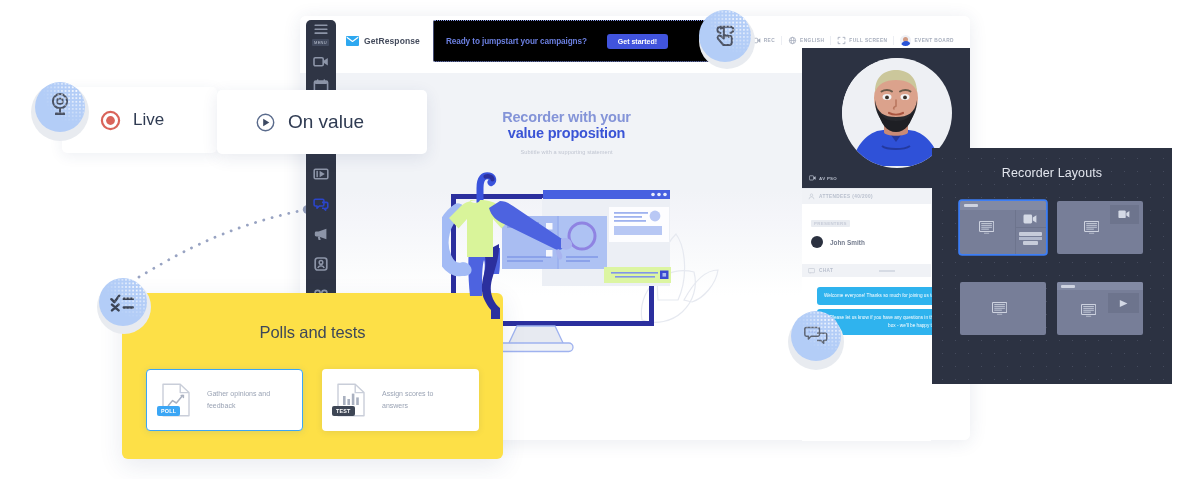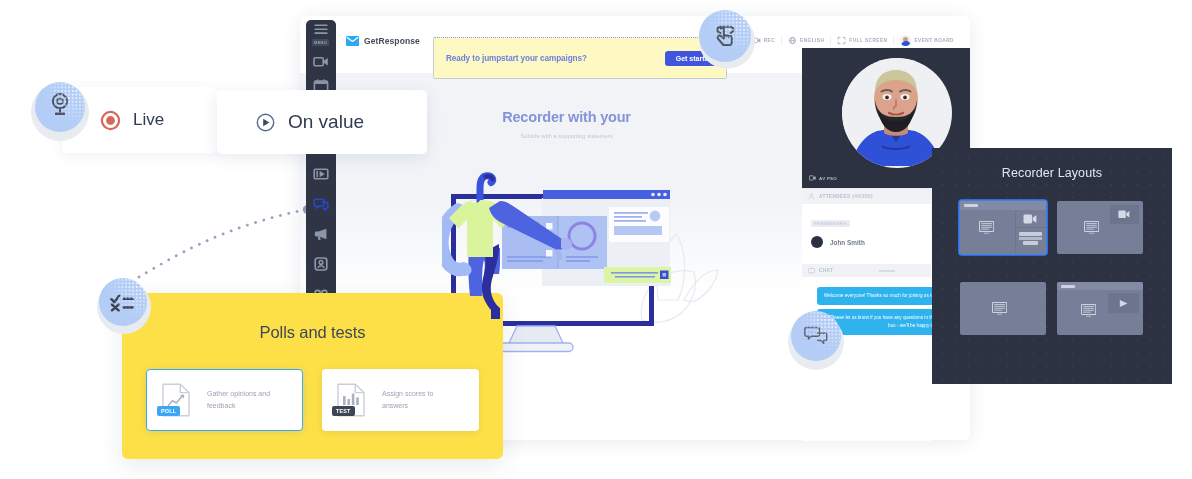--- a/index.html
+++ b/index.html
@@ -28,23 +28,23 @@
   .logo-row{position:absolute;left:46px;top:20px;display:flex;align-items:center;gap:5px;}
   .logo-text{font-size:8.5px;font-weight:700;color:#444b5c;letter-spacing:.1px;}
 
   
   .toolbar{position:absolute;right:10px;top:19px;display:flex;align-items:center;gap:0px;}
   .tb-item{display:flex;align-items:center;gap:3px;padding:0 6px;}
   .tb-text{font-size:4.8px;font-weight:700;color:#a7aebd;letter-spacing:.42px;white-space:nowrap;}
   .tb-sep{width:1px;height:9px;background:#eceef3;}
 
   
-  .banner-dash{position:absolute;left:133px;top:21px;width:290px;height:38px;
-    border:1.8px dotted #8b9cea;border-radius:2px;background:#fef9c3;width:292px;height:40px;
-    display:flex;align-items:center;justify-content:space-between;}
+  .banner-dash{position:absolute;left:133px;top:4px;width:290px;height:38px;
+    border:1.8px dotted #8b9cea;border-radius:2px;background:#000000;width:292px;height:40px;
+    display:flex;align-items:center;}
   .banner-text{font-size:8.2px;color:#6b7fe0;font-weight:600;margin-left:12px;letter-spacing:-.1px;}
   .banner-btn{margin-left:20px;background:#4154dd;color:#fff;font-size:7px;font-weight:700;
     padding:4px 11px;border-radius:3px;white-space:nowrap;}
 
   
   .hero{position:absolute;left:19px;top:57px;width:495px;text-align:center;}
   .hero-h1{font-size:14.5px;color:#8494d8;font-weight:600;line-height:16px;padding-top:36px;letter-spacing:-.2px;}
   .hero-h1 .strong{color:#3a54d6;font-weight:700;display:block;}
   .hero-sub{font-size:5.6px;color:#c0c5d1;margin-top:8px;letter-spacing:.1px;}
 
@@ -137,20 +137,21 @@
 
 <div id="stage">
 
   <div class="app-window">
     <div class="app-header"></div>
     <div class="app-body"></div>
 
     <div class="hero">
       <div class="hero-h1">
         <span>Recorder with your</span>
+        <span class="strong">value proposition</span>
       </div>
       <div class="hero-sub">Subtitle with a supporting statement</div>
     </div>
 
     <div class="logo-row">
       <svg width="13" height="10" viewBox="0 0 26 20">
         <rect x="0" y="0" width="26" height="20" rx="2" fill="#2ea8f0"></rect>
         <path d="M1.6 2.4 L13 11 L24.4 2.4" fill="none" stroke="#ffffff" stroke-width="2.4" stroke-linejoin="round"></path>
       </svg>
       <span class="logo-text">GetResponse</span>

